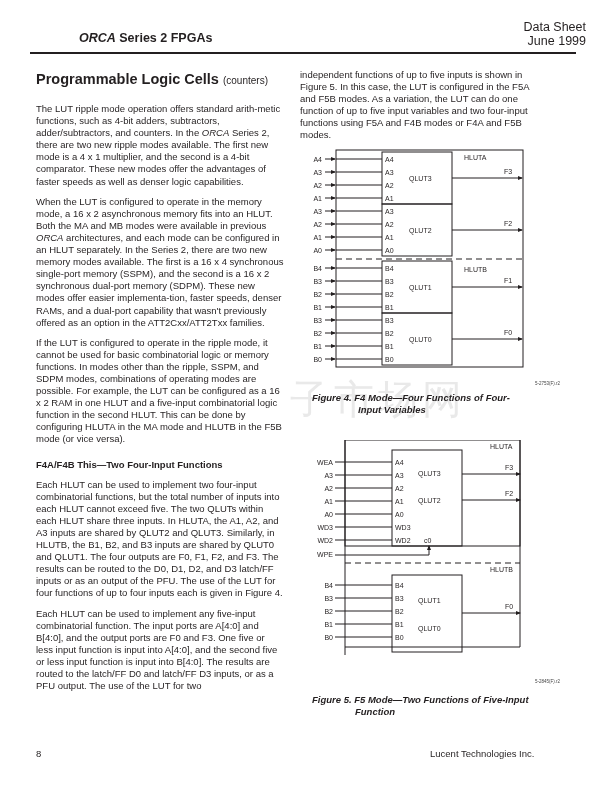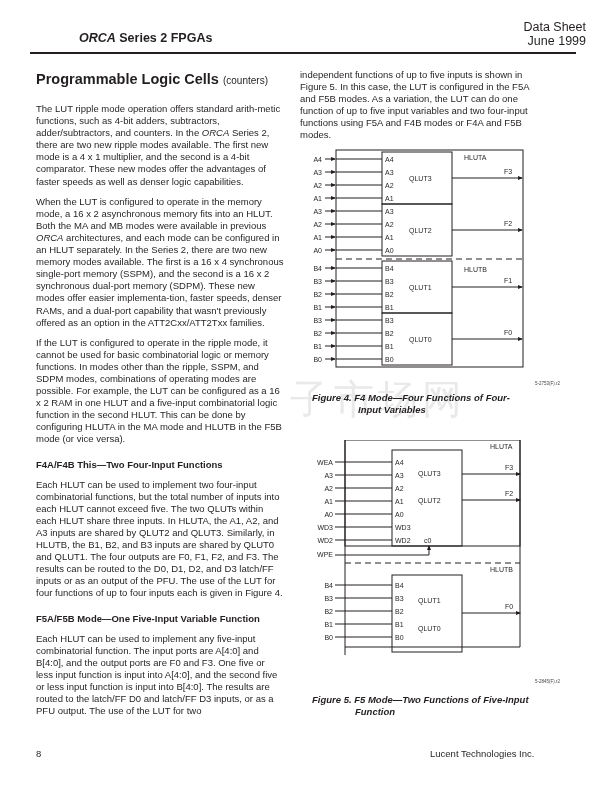--- a/index.html
+++ b/index.html
@@ -36,21 +36,20 @@
 
 <div class="watermark">子市场网</div>
 
 <div class="col col-left">
   <div class="sec-title"><span>Programmable Logic Cells</span> <span class="cont">(counters)</span></div>
   <p><span>The LUT ripple mode operation offers standard arith-metic functions, such as 4-bit adders, subtractors, adder/subtractors, and counters. In the </span><i>ORCA</i><span> Series 2, there are two new ripple modes available. The first new mode is a 4 x 1 multiplier, and the second is a 4-bit comparator. These new modes offer the advantages of faster speeds as well as denser logic capabilities.</span></p>
   <p><span>When the LUT is configured to operate in the memory mode, a 16 x 2 asynchronous memory fits into an HLUT. Both the MA and MB modes were available in previous </span><i>ORCA</i><span> architectures, and each mode can be configured in an HLUT separately. In the Series 2, there are two new memory modes available. The first is a 16 x 4 synchronous single-port memory (SSPM), and the second is a 16 x 2 synchronous dual-port memory (SDPM). These new modes offer easier implementa-tion, faster speeds, denser RAMs, and a dual-port capability that wasn't previously offered as an option in the ATT2Cxx/ATT2Txx families.</span></p>
   <p>If the LUT is configured to operate in the ripple mode, it cannot be used for basic combinatorial logic or memory functions. In modes other than the ripple, SSPM, and SDPM modes, combinations of operating modes are possible. For example, the LUT can be configured as a 16 x 2 RAM in one HLUT and a five-input combinatorial logic function in the second HLUT. This can be done by configuring HLUTA in the MA mode and HLUTB in the F5B mode (or vice versa).</p>
   <div class="sub">F4A/F4B This—Two Four-Input Functions</div>
   <p>Each HLUT can be used to implement two four-input combinatorial functions, but the total number of inputs into each HLUT cannot exceed five. The two QLUTs within each HLUT share three inputs. In HLUTA, the A1, A2, and A3 inputs are shared by QLUT2 and QLUT3. Similarly, in HLUTB, the B1, B2, and B3 inputs are shared by QLUT0 and QLUT1. The four outputs are F0, F1, F2, and F3. The results can be routed to the D0, D1, D2, and D3 latch/FF inputs or as an output of the PFU. The use of the LUT for four functions of up to four inputs each is given in Figure 4.</p>
-  <div class="sub">F5A/F5B Mode—One Five-Input Variable Function</div>
   <p>Each HLUT can be used to implement any five-input combinatorial function. The input ports are A[4:0] and B[4:0], and the output ports are F0 and F3. One five or less input function is input into A[4:0], and the second five or less input function is input into B[4:0]. The results are routed to the latch/FF D0 and latch/FF D3 inputs, or as a PFU output. The use of the LUT for two</p>
 </div>
 
 <div class="col col-right">
   <p>independent functions of up to five inputs is shown in Figure 5. In this case, the LUT is configured in the F5A and F5B modes. As a variation, the LUT can do one function of up to five input variables and two four-input functions using F5A and F4B modes or F4A and F5B modes.</p>
 </div>
 
 <svg class="fig fig-svg" style="left:300px; top:148px;" width="280" height="225" viewBox="0 0 280 225">
   <defs>
     <marker id="arr" markerWidth="5" markerHeight="4" refX="4" refY="2" orient="auto">

